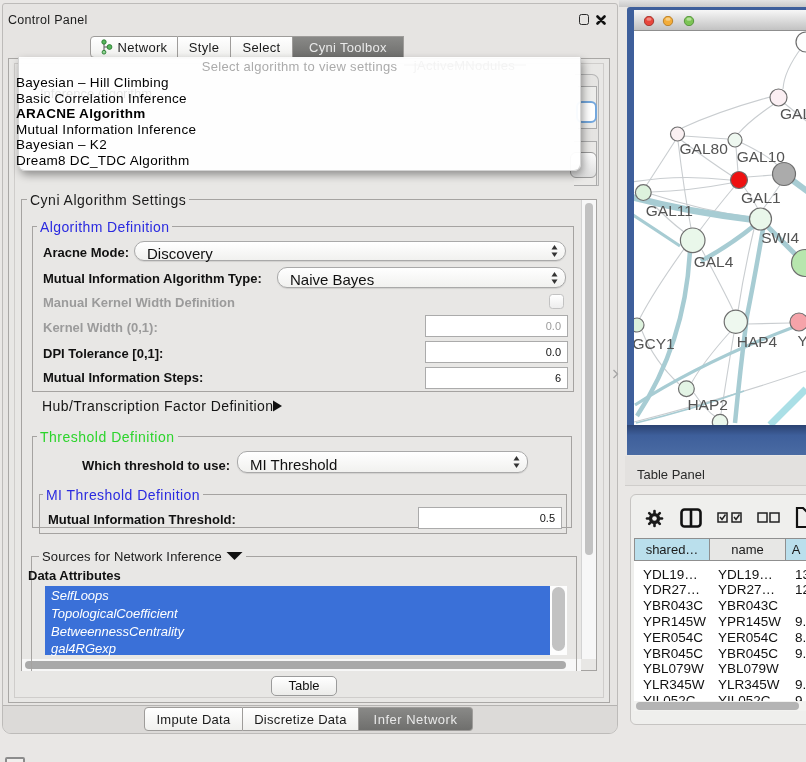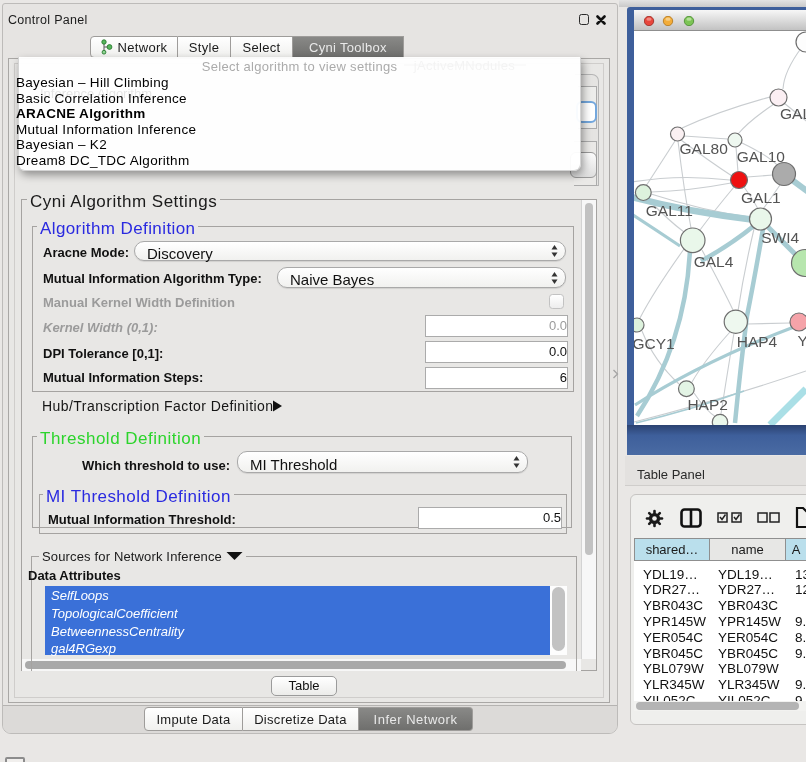--- a/index.html
+++ b/index.html
@@ -13,27 +13,27 @@
 #content { left:8px; top:58px; width:602px; height:645px; background:#e8e7e5; border:1px solid #a9a7a5; }
 #content2 { left:14px; top:63px; width:590px; height:635px; border:1px solid #cfcdcb; }
 .tabbar { display:flex; height:22px; }
 .tab { border:1px solid #9e9c9a; border-left:none; font-size:13px; color:#1a1a1a; letter-spacing:0.3px;
   display:flex; align-items:center; justify-content:center;
   background:linear-gradient(#ffffff,#f0f0ee); }
 .tab.first { border-left:1px solid #9e9c9a; border-radius:4px 0 0 4px; }
 .tab.last { border-radius:0 4px 4px 0; }
 .tab.sel { background:linear-gradient(#898987,#6f6f6d); color:#e9e9e9; }
 .group { border:1px solid #a5a3a1; }
-.gtitle { position:absolute; top:-8px; background:#e8e7e5; padding:0 3px; font-size:17px; letter-spacing:0.5px; white-space:nowrap; }
+.gtitle { position:absolute; top:-8px; background:#e8e7e5; padding:0 3px; font-size:14px; letter-spacing:0.5px; white-space:nowrap; }
 .combo { position:absolute; background:linear-gradient(#ffffff,#f1f1ef); border:1px solid #a9a9a9;
   border-radius:10px; font-size:15px; color:#111; box-shadow:0 1px 1px rgba(0,0,0,0.10); }
 .combo .ct { position:absolute; left:12px; top:3px; }
 .arrows { position:absolute; right:7px; top:50%; margin-top:-6px; width:7px; height:12px; }
-.field { position:absolute; background:#fff; border:1px solid #ababab; font-size:13px;
-  text-align:right; color:#111; }
+.field { position:absolute; background:#fff; border:1px solid #ababab; font-size:11px;
+  text-align:right; padding-right:6px; color:#111; }
 .lbl { position:absolute; font-size:13px; font-weight:bold; color:#111; white-space:nowrap; }
 .vsb-thumb { background:#c2c2c2; border-radius:4.5px; }
 .tr { position:absolute; font-size:13.5px; color:#111; white-space:pre; }
 </style>
 </head>
 <body>
 
 <div class="abs" style="left:619px; top:0; width:187px; height:7px; background:linear-gradient(#e3e3e3,#c9c9c9);"></div>
 
 <div class="abs" id="cpwin"></div>
@@ -98,21 +98,21 @@
 <div class="lbl" style="left:43px; top:271px;">Mutual Information Algorithm Type:</div>
 <div class="combo" style="left:277px; top:267px; width:289px; height:21px;">
     <span class="ct">Naive Bayes</span>
   <svg class="arrows" viewBox="0 0 7 12">
       <path d="M3.5 0 L6.5 4.5 H0.5 Z" fill="#333"></path>
       <path d="M3.5 12 L6.5 7.5 H0.5 Z" fill="#333"></path>
     </svg>
   </div>
 <div class="lbl gray" style="left:43px; top:295px;">Manual Kernel Width Definition</div>
 <div class="abs" style="left:549px; top:294px; width:15px; height:15px; background:linear-gradient(#ffffff,#ededed); border:1.5px solid #c2c2c2; border-radius:3.5px;"></div>
-<div class="lbl gray" style="left:43px; top:320px;font-style:italic;">Kernel Width (0,1):</div>
+<div class="lbl gray" style="left:43px; top:320px;">Kernel Width (0,1):</div>
 <div class="field gray" style="left:425px; top:315px; width:143px; height:22px; line-height:20px;">0.0</div>
 <div class="lbl" style="left:43px; top:346px;">DPI Tolerance [0,1]:</div>
 <div class="field" style="left:425px; top:341px; width:143px; height:22px; line-height:20px;">0.0</div>
 <div class="lbl" style="left:43px; top:370px;">Mutual Information Steps:</div>
 <div class="field" style="left:425px; top:367px; width:143px; height:22px; line-height:20px;">6</div>
 
 <div class="abs" style="left:42px; top:398px; font-size:14px; letter-spacing:0.45px; color:#151515;">Hub/Transcription Factor Definition</div>
 <svg class="abs" style="left:272px; top:400px;" width="11" height="12" viewBox="0 0 11 12">
     <path d="M1 0.5 L10 6 L1 11.5 Z" fill="#111"></path>
   </svg>

